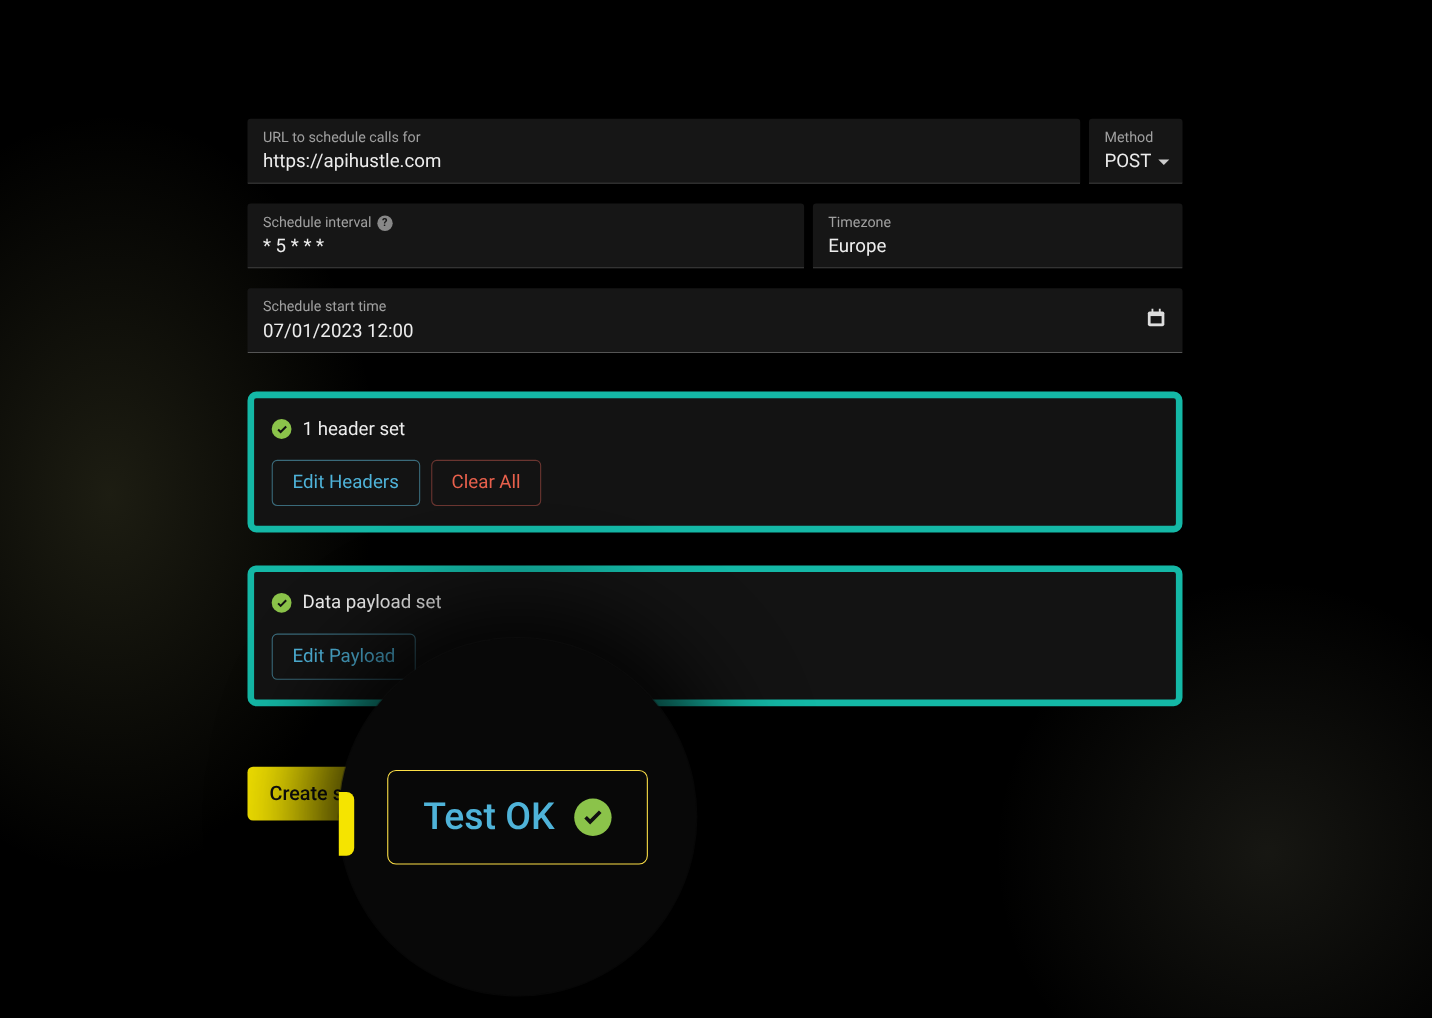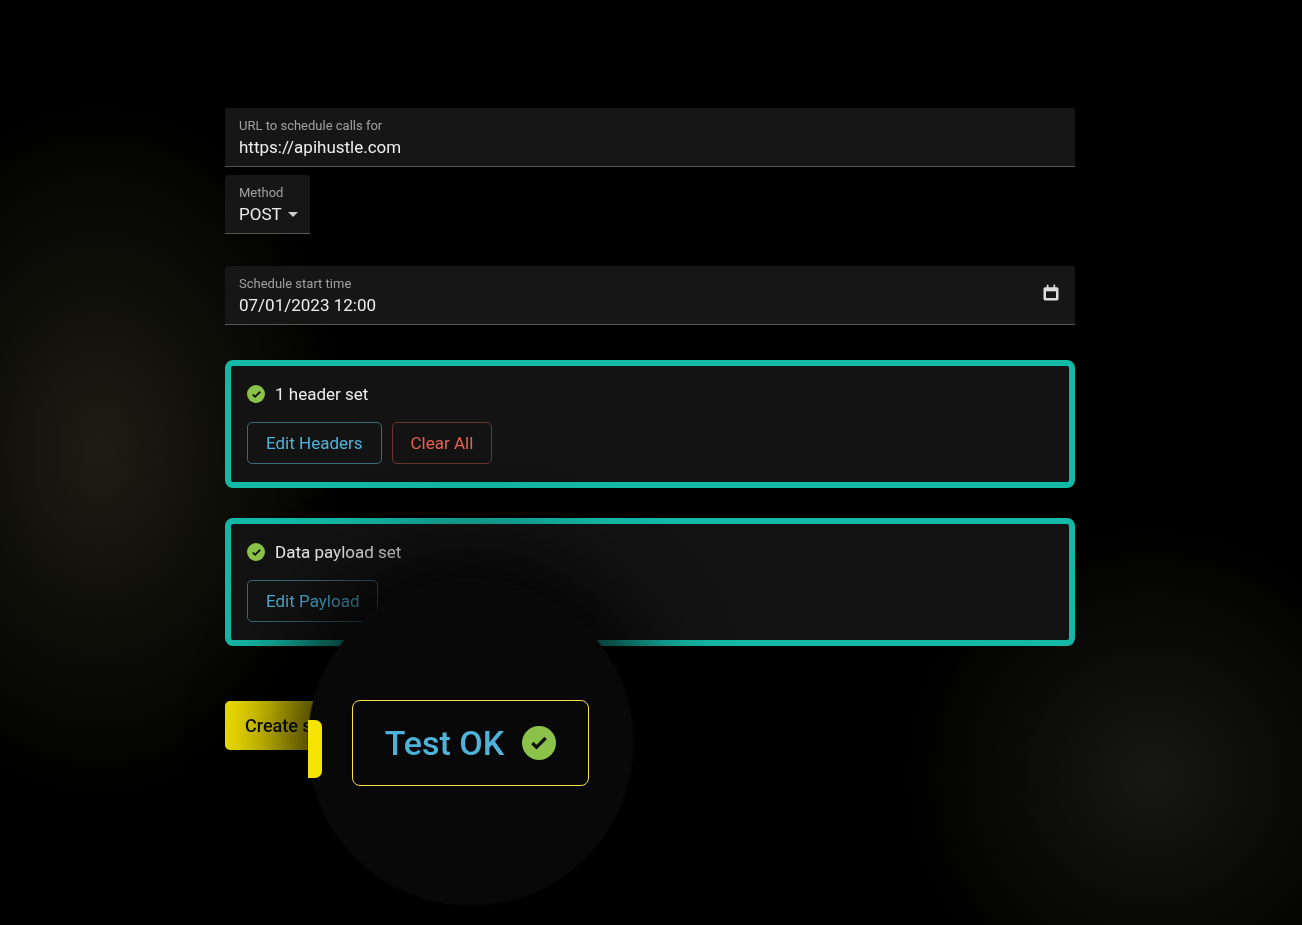--- a/index.html
+++ b/index.html
@@ -48,22 +48,21 @@
 .page-title {
   font-size: 34px;
   font-weight: 700;
   color: #f0f0f0;
   margin-bottom: 70px;
 }
 
 .field-row {
   display: flex;
   gap: 8px;
-  margin-bottom: 32px;
-  flex-direction: column;
+  margin-bottom: 18px;
 }
 
 .field {
   background: #161616;
   border-bottom: 1px solid #555;
   padding: 10px 14px 9px 14px;
   display: flex;
   flex-direction: column;
   position: relative;
   border-radius: 3px 3px 0 0;
@@ -283,20 +282,33 @@
     </div>
     <div class="field field-method">
       <span class="field-label">Method</span>
       <div class="method-value">
         <span class="field-value">POST</span>
         <span class="dropdown-arrow"></span>
       </div>
     </div>
   </div>
 
+  <div class="field-row">
+    <div class="field field-interval">
+      <span class="field-label">
+        <span>Schedule interval</span>
+        <span class="help-icon">?</span>
+      </span>
+      <span class="field-value">* 5 * * *</span>
+    </div>
+    <div class="field field-timezone">
+      <span class="field-label">Timezone</span>
+      <span class="field-value">Europe</span>
+    </div>
+  </div>
 
   <div class="field-row">
     <div class="field field-starttime">
       <span class="field-label">Schedule start time</span>
       <span class="field-value">07/01/2023 12:00</span>
       <span class="calendar-icon">
         <svg width="20" height="20" viewBox="0 0 24 24" fill="none" stroke="#ddd" stroke-width="2">
           <rect x="3" y="5" width="18" height="16" rx="2" fill="#ddd" stroke="none"></rect>
           <rect x="5" y="9" width="14" height="10" fill="#161616"></rect>
           <line x1="8" y1="2" x2="8" y2="6" stroke="#ddd"></line>

